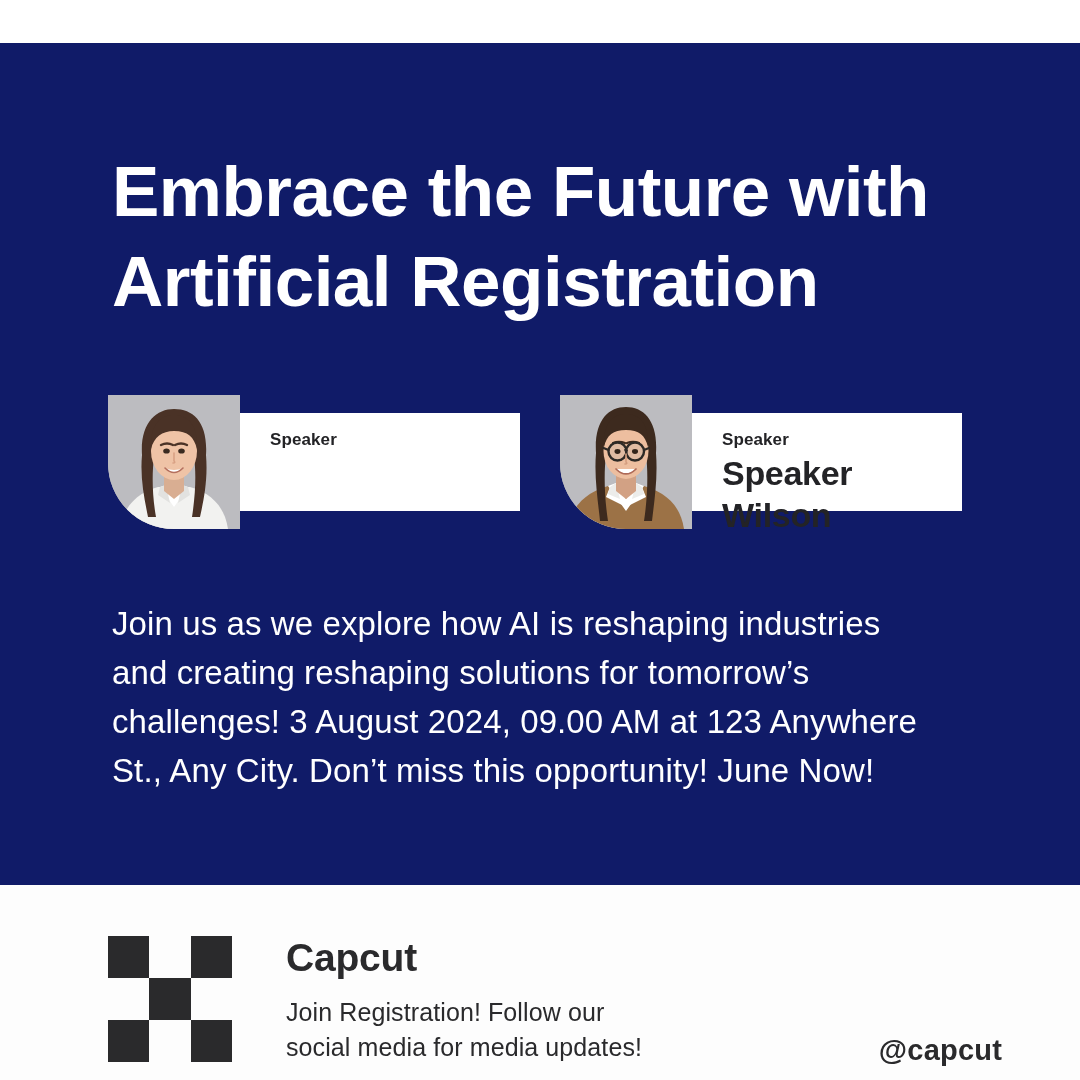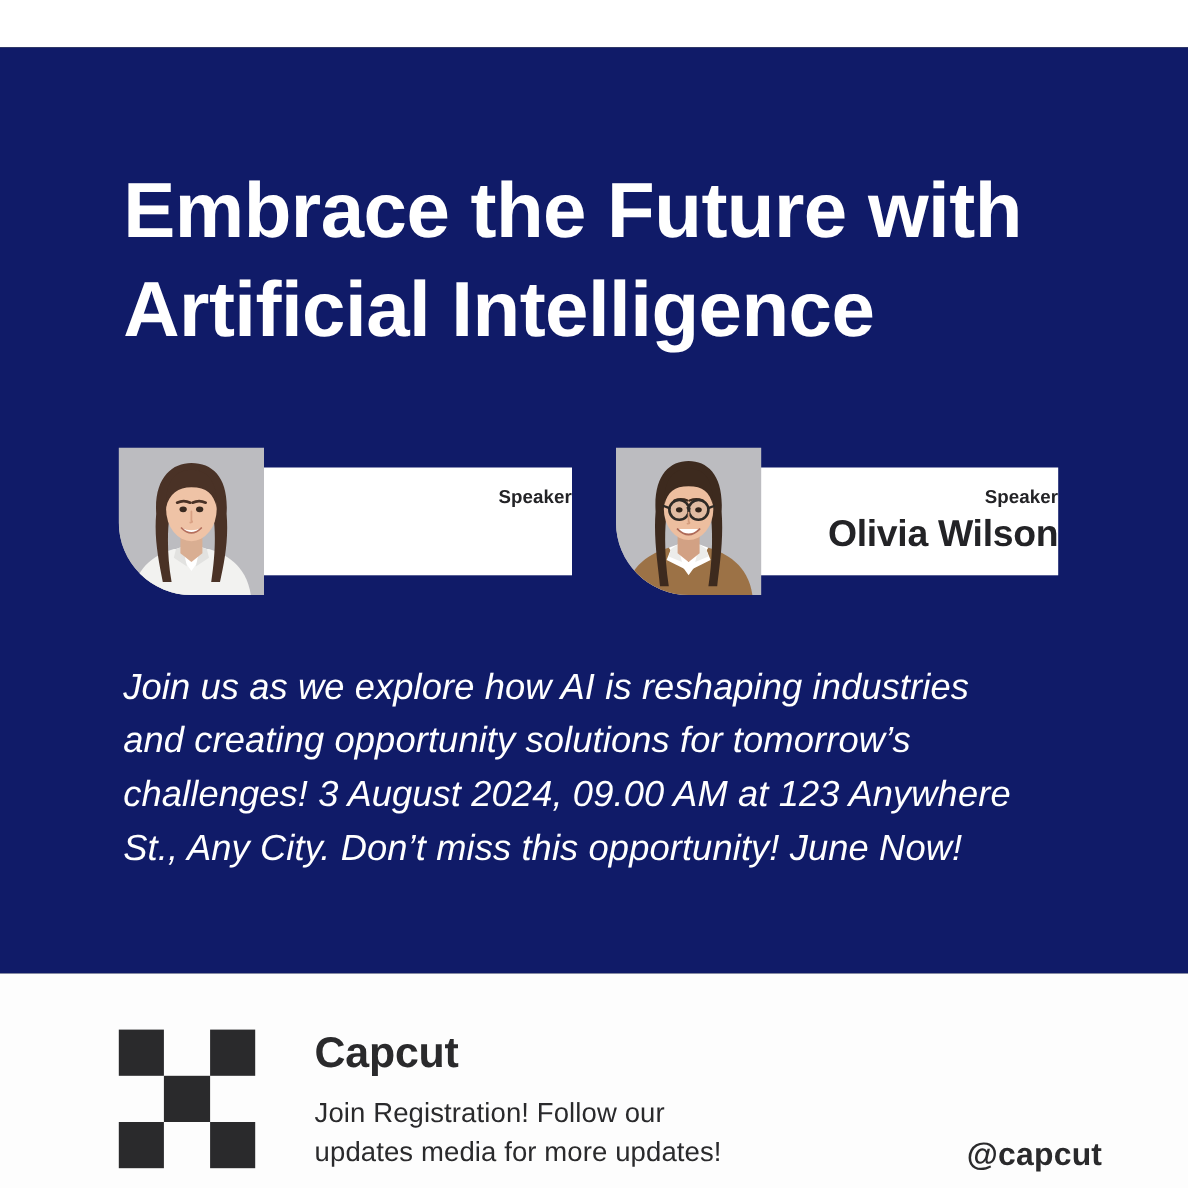--- a/index.html
+++ b/index.html
@@ -50,24 +50,23 @@
   .speakers {
     position: absolute;
     left: 108px;
     top: 352px;
     width: 880px;
     height: 140px;
   }
 
   .speaker-card {
     position: absolute;
-    top: 12px;
+    top: 0;
     height: 134px;
     width: 412px;
-    text-align: right;
   }
   .speaker-card.card-1 { left: 0px; }
   .speaker-card.card-2 { left: 452px; }
 
   .speaker-photo {
     position: absolute;
     left: 0;
     top: 0;
     width: 132px;
     height: 134px;
@@ -121,21 +120,21 @@
     left: 112px;
     top: 556px;
     width: 870px;
     margin: 0;
     color: #FFFFFF;
     font-size: 33px;
     line-height: 49px;
     font-weight: 500;
     letter-spacing: 0.1px;
   }
-  .body-copy .bc-line { display: block; white-space: nowrap; font-style: italic; }
+  .body-copy .bc-line { display: block; white-space: nowrap; }
 
   
   .footer {
     position: absolute;
     left: 0;
     top: 842px;
     width: 1080px;
     height: 238px;
     background: #FDFDFD;
   }
@@ -192,21 +191,21 @@
 </style>
 </head>
 <body>
 
 <div class="poster">
 
   <div class="hero">
 
     <h1 class="headline">
       <span class="hl-line">Embrace the Future with</span>
-      <span class="hl-line">Artificial Intelligence</span>
+      <span class="hl-line">Artificial Registration</span>
     </h1>
 
     <div class="speakers">
 
       <div class="speaker-card card-1">
         <div class="speaker-photo">
           <svg class="portrait" viewBox="0 0 132 134" preserveAspectRatio="xMidYMid slice">
             <rect x="0" y="0" width="132" height="134" fill="#BCBCC0"></rect>
 
             <path d="M12 134 C16 106 36 96 50 92 L82 92 C96 96 116 106 120 134 Z" fill="#F2F2F0"></path>
@@ -275,29 +274,29 @@
             <ellipse cx="75" cy="56.5" rx="3" ry="2.4" fill="#32241A"></ellipse>
 
             <path d="M66 59 L66 67 Q68 69 65 69" stroke="#D39C7D" stroke-width="1.6" fill="none" stroke-linecap="round"></path>
 
             <path d="M56 74 Q66 83 76 74 Z" fill="#FFFFFF"></path>
             <path d="M56 74 Q66 84 76 74" stroke="#AE6A58" stroke-width="1.7" fill="none" stroke-linecap="round"></path>
           </svg>
         </div>
         <div class="name-plate">
           <span class="plate-role">Speaker</span>
-          <span class="plate-name">Olivia Wilson</span>
+          <span class="plate-name">Speaker Wilson</span>
         </div>
       </div>
 
     </div>
 
     <p class="body-copy">
       <span class="bc-line">Join us as we explore how AI is reshaping industries</span>
-      <span class="bc-line">and creating opportunity solutions for tomorrow’s</span>
+      <span class="bc-line">and creating reshaping solutions for tomorrow’s</span>
       <span class="bc-line">challenges! 3 August 2024, 09.00 AM at 123 Anywhere</span>
       <span class="bc-line">St., Any City. Don’t miss this opportunity! June Now!</span>
     </p>
 
   </div>
 
   <div class="footer">
 
     <div class="brand-mark">
       <span class="cell on"></span>
@@ -308,21 +307,21 @@
       <span class="cell"></span>
       <span class="cell on"></span>
       <span class="cell"></span>
       <span class="cell on"></span>
     </div>
 
     <div class="brand-text">
       <p class="brand-name">Capcut</p>
       <p class="brand-tagline">
         <span class="tl-line">Join Registration! Follow our</span>
-        <span class="tl-line">updates media for more updates!</span>
+        <span class="tl-line">social media for media updates!</span>
       </p>
     </div>
 
     <p class="handle">@capcut</p>
 
   </div>
 
 </div>
 
 </body></html>

